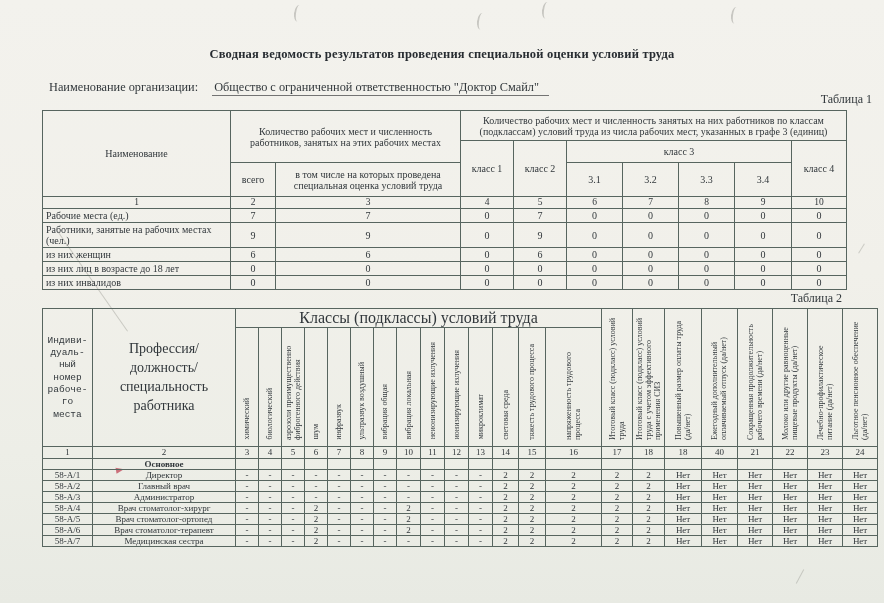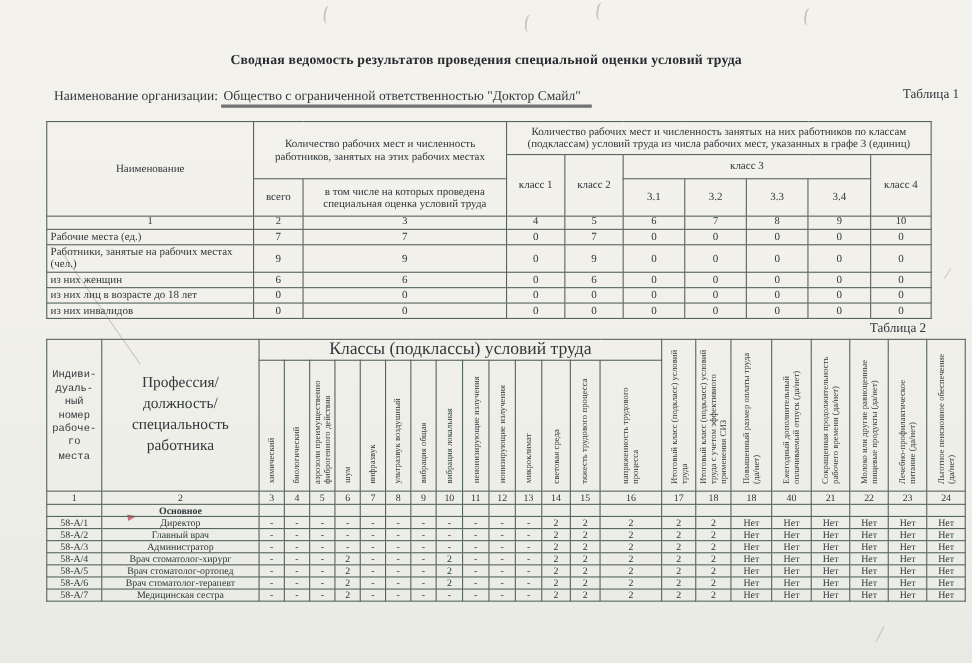--- a/index.html
+++ b/index.html
@@ -10,22 +10,22 @@
     background: linear-gradient(180deg, #f3f2ed 0%, #f1f0ea 45%, #edeee7 75%, #e8eae3 100%);
     font-family: "Liberation Serif", "DejaVu Serif", serif;
     color: #31373b;
   }
   .title {
     position: absolute; top: 47px; left: 0; right: 0;
     text-align: center; font-weight: bold; font-size: 12.5px; letter-spacing: .2px;
     color: #272c31;
   }
   .orgline { position: absolute; top: 80px; left: 49px; font-size: 12.3px; white-space: nowrap; }
-  .orgline .orgname { border-bottom: 3px solid #737373; padding: 0 10px 1px 2px; }
-  .cap1 { position: absolute; top: 78px; right: 12px; font-size: 12px; }
+  .orgline .orgname { border-bottom: 1px solid #737373; padding: 0 10px 1px 2px; margin-left: 11px; }
+  .cap1 { position: absolute; top: 92px; right: 12px; font-size: 12px; }
   .cap2 { position: absolute; top: 291px; right: 42px; font-size: 12px; }
 
   table { border-collapse: collapse; table-layout: fixed; }
   td { border: 1px solid #57655f; text-align: center; vertical-align: middle; overflow: hidden; padding: 0; }
 
   
   .t1wrap { position: absolute; top: 110px; left: 42px; }
   .t1 { width: 804px; font-size: 10px; line-height: 1.1; }
   .t1 .r30 { height: 30px; } .t1 .r22 { height: 22px; } .t1 .r34 { height: 34px; }
   .t1 .nums { height: 12px; font-size: 9.5px; }

